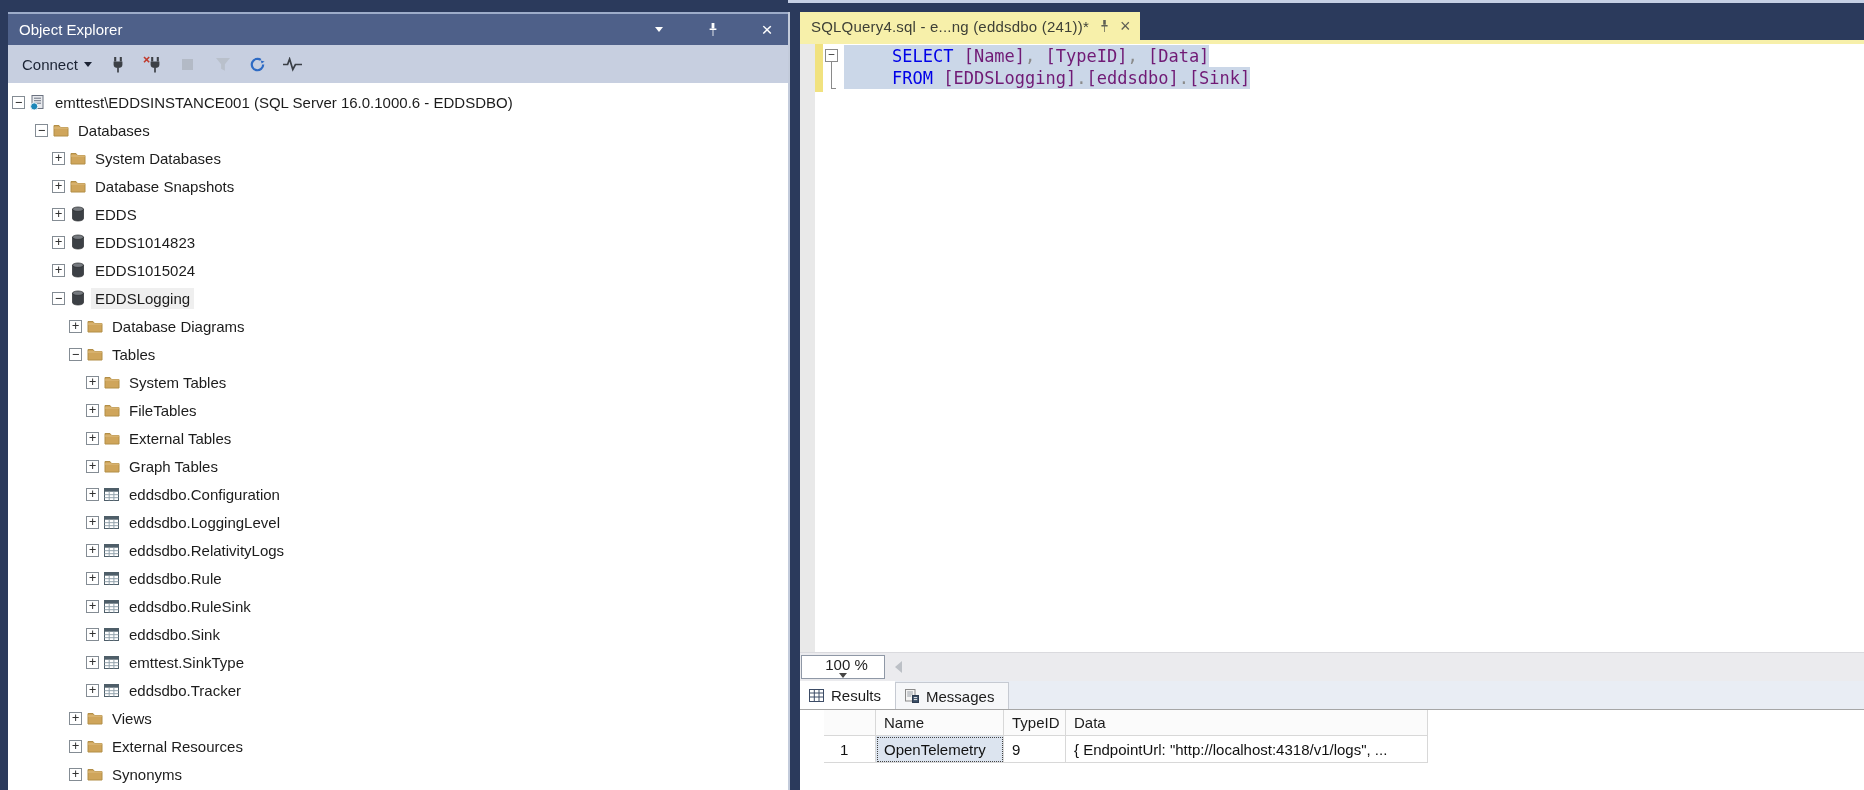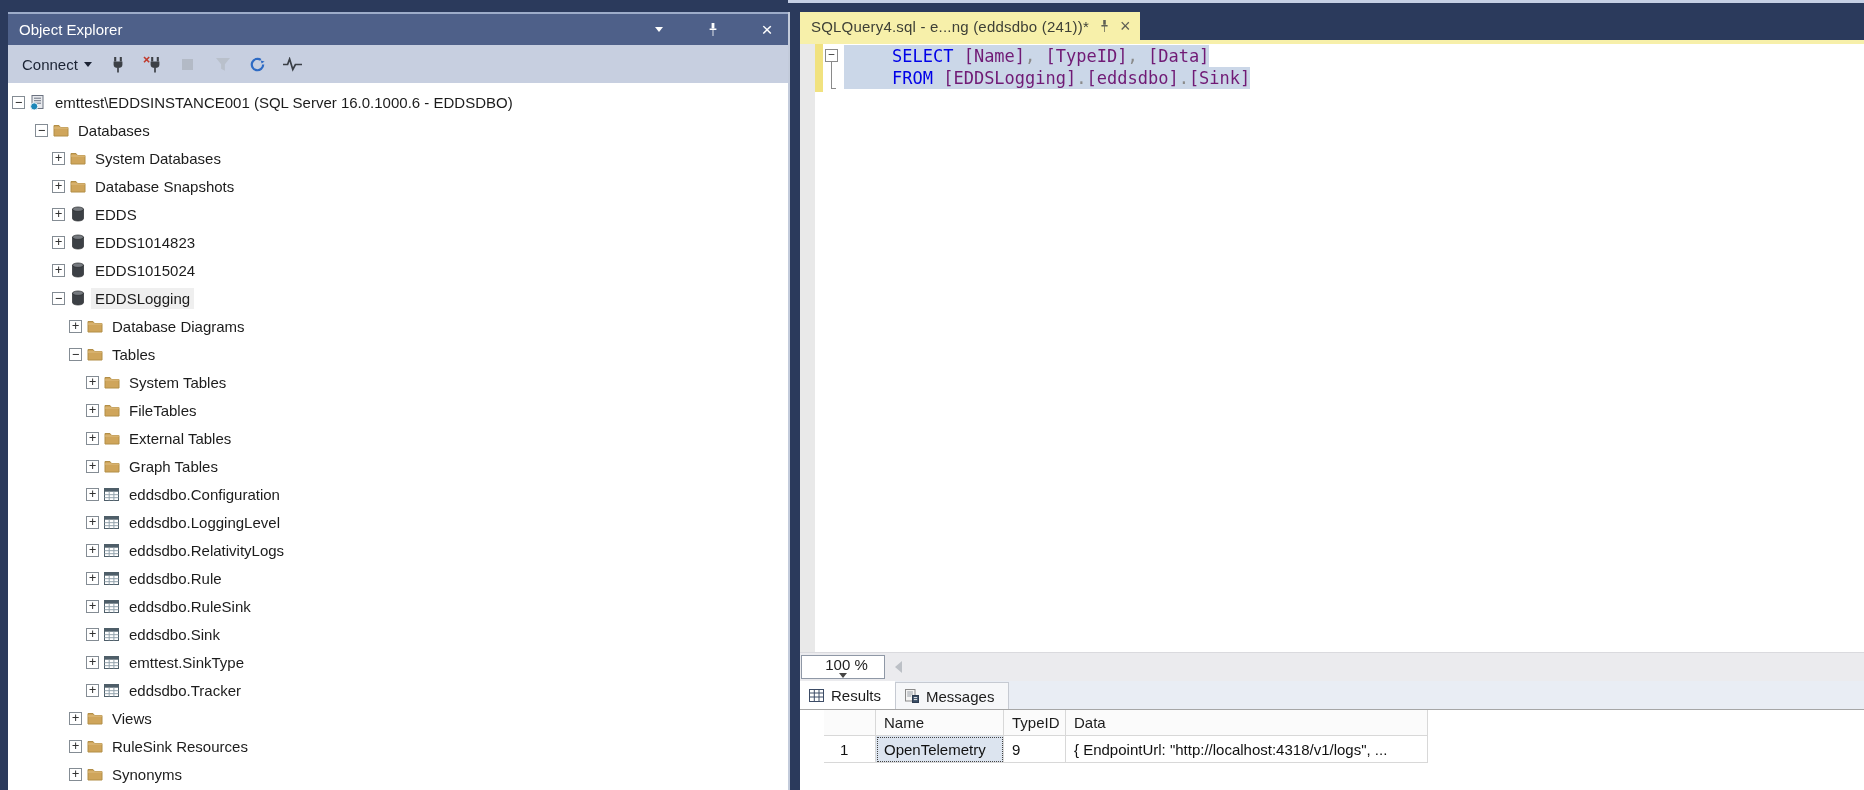--- a/index.html
+++ b/index.html
@@ -389,21 +389,21 @@
           <span class="tree-label">Views</span>
         </div>
         <div class="tree-row" style="padding-left: 61px;">
           <span class="expander">+</span>
           <span class="tree-icon">
             <svg width="16" height="14" viewBox="0 0 16 14">
               <path d="M1 2.5h5l1.5 2H15v8.5H1z" fill="#CFA55B" stroke="#B28E47"></path>
               <path d="M1 5h14" stroke="#E0BE82" stroke-width="1"></path>
             </svg>
           </span>
-          <span class="tree-label">RuleSink Resources</span>
+          <span class="tree-label">External Resources</span>
         </div>
         <div class="tree-row" style="padding-left: 61px;">
           <span class="expander">+</span>
           <span class="tree-icon">
             <svg width="16" height="14" viewBox="0 0 16 14">
               <path d="M1 2.5h5l1.5 2H15v8.5H1z" fill="#CFA55B" stroke="#B28E47"></path>
               <path d="M1 5h14" stroke="#E0BE82" stroke-width="1"></path>
             </svg>
           </span>
           <span class="tree-label">Synonyms</span>

